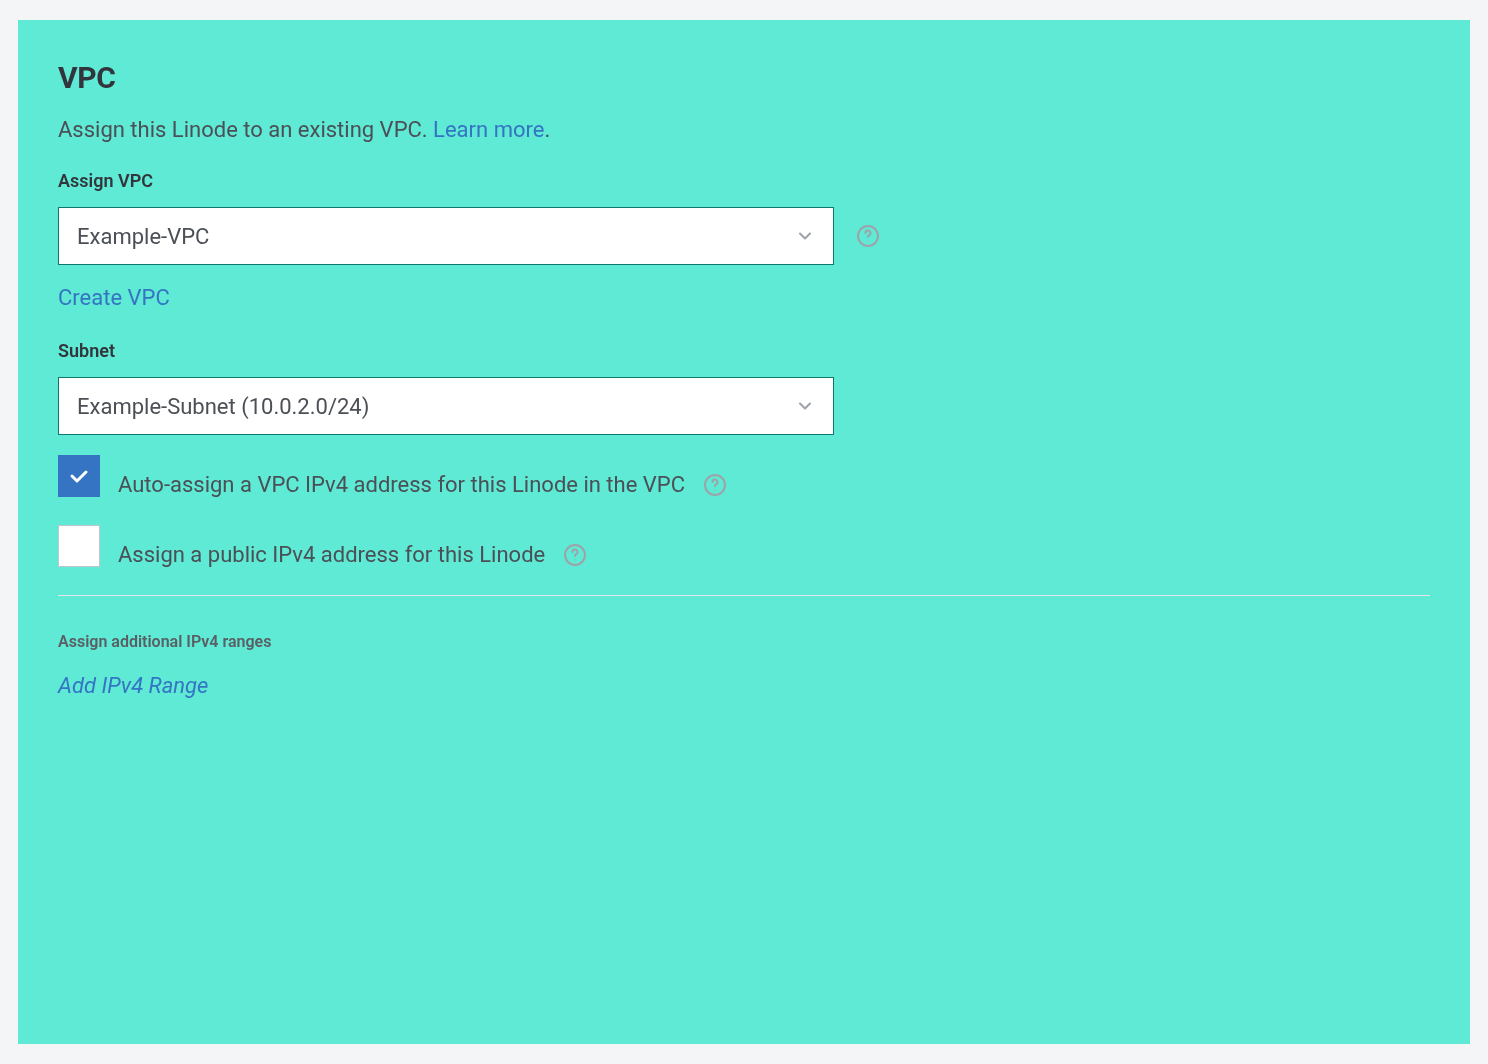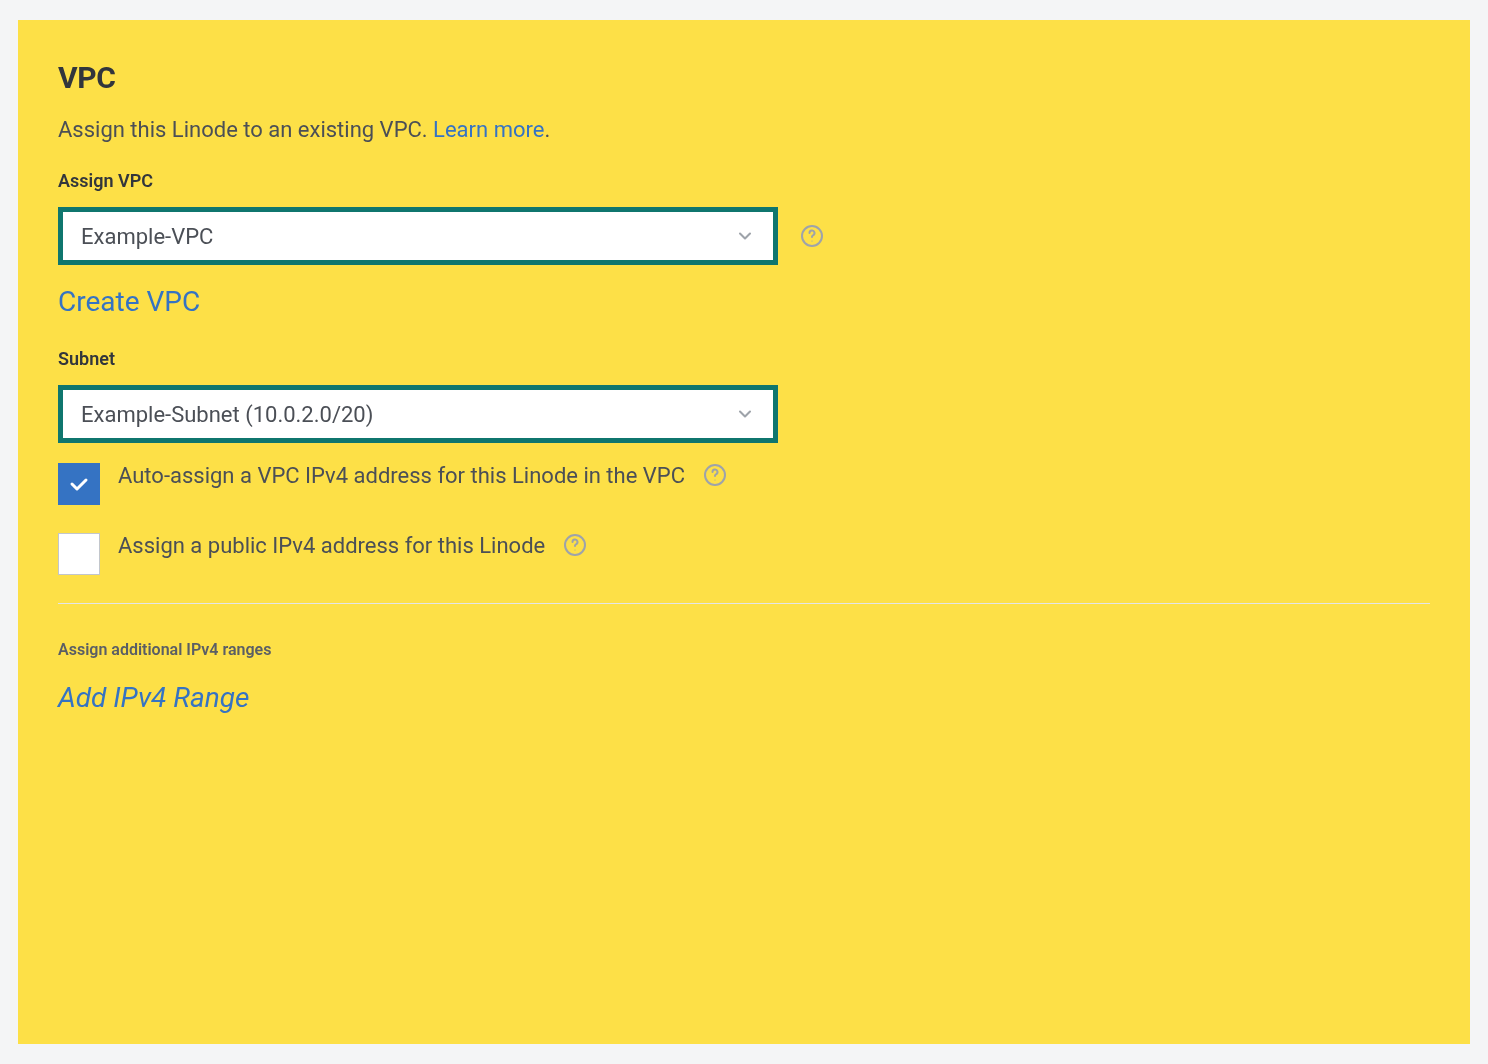--- a/index.html
+++ b/index.html
@@ -8,21 +8,21 @@
       padding: 0;
     }
     body {
       font-family: -apple-system, BlinkMacSystemFont, "Segoe UI", Roboto, Helvetica, Arial, sans-serif;
       background: #f4f5f6;
       width: 1488px;
       height: 1064px;
       padding: 20px 18px;
     }
     .card {
-      background: #fde047;
+      background: #5eead4;
       padding: 40px;
       width: 100%;
       height: 100%;
     }
     .section-title {
       font-size: 30px;
       font-weight: 700;
       color: #32363c;
       margin-bottom: 22px;
       letter-spacing: -0.3px;
@@ -43,23 +43,23 @@
       margin-bottom: 16px;
       display: block;
     }
     .select-row {
       display: flex;
       align-items: center;
       gap: 22px;
       margin-bottom: 20px;
     }
     .select-box {
-      width: 720px;
+      width: 776px;
       height: 58px;
-      border: 5px solid #0f766e;
+      border: 1px solid #0f766e;
       background: #fff;
       display: flex;
       align-items: center;
       justify-content: space-between;
       padding: 0 18px;
       cursor: pointer;
     }
     .select-value {
       font-size: 22px;
       color: #4b4f56;
@@ -77,33 +77,33 @@
       width: 24px;
       height: 24px;
       flex-shrink: 0;
       cursor: pointer;
     }
     .help-icon svg {
       width: 100%;
       height: 100%;
     }
     .link-button {
-      font-size: 28px;
+      font-size: 22px;
       color: #3573c3;
       background: none;
       border: none;
       cursor: pointer;
       padding: 0;
       font-family: inherit;
       display: block;
       margin-bottom: 30px;
     }
     .checkbox-row {
       display: flex;
-      align-items: flex-start;
+      align-items: flex-end;
       gap: 18px;
       margin-bottom: 28px;
     }
     .checkbox {
       width: 42px;
       height: 42px;
       border: 1px solid #c2c6cc;
       background: #fff;
       display: flex;
       align-items: center;
@@ -172,21 +172,21 @@
         </svg>
     </span>
   </div>
 
   <button class="link-button">Create VPC</button>
 
   <label class="field-label">Subnet</label>
 
   <div class="select-row">
     <div class="select-box">
-      <span class="select-value">Example-Subnet (10.0.2.0/20)</span>
+      <span class="select-value">Example-Subnet (10.0.2.0/24)</span>
       <span class="chevron">
         <svg viewBox="0 0 24 24" fill="none" stroke="#9ea3aa" stroke-width="2.5" stroke-linecap="round" stroke-linejoin="round">
             <polyline points="6 9 12 15 18 9"></polyline>
           </svg>
       </span>
     </div>
   </div>
 
   <div class="checkbox-row">
     <div class="checkbox checked">

